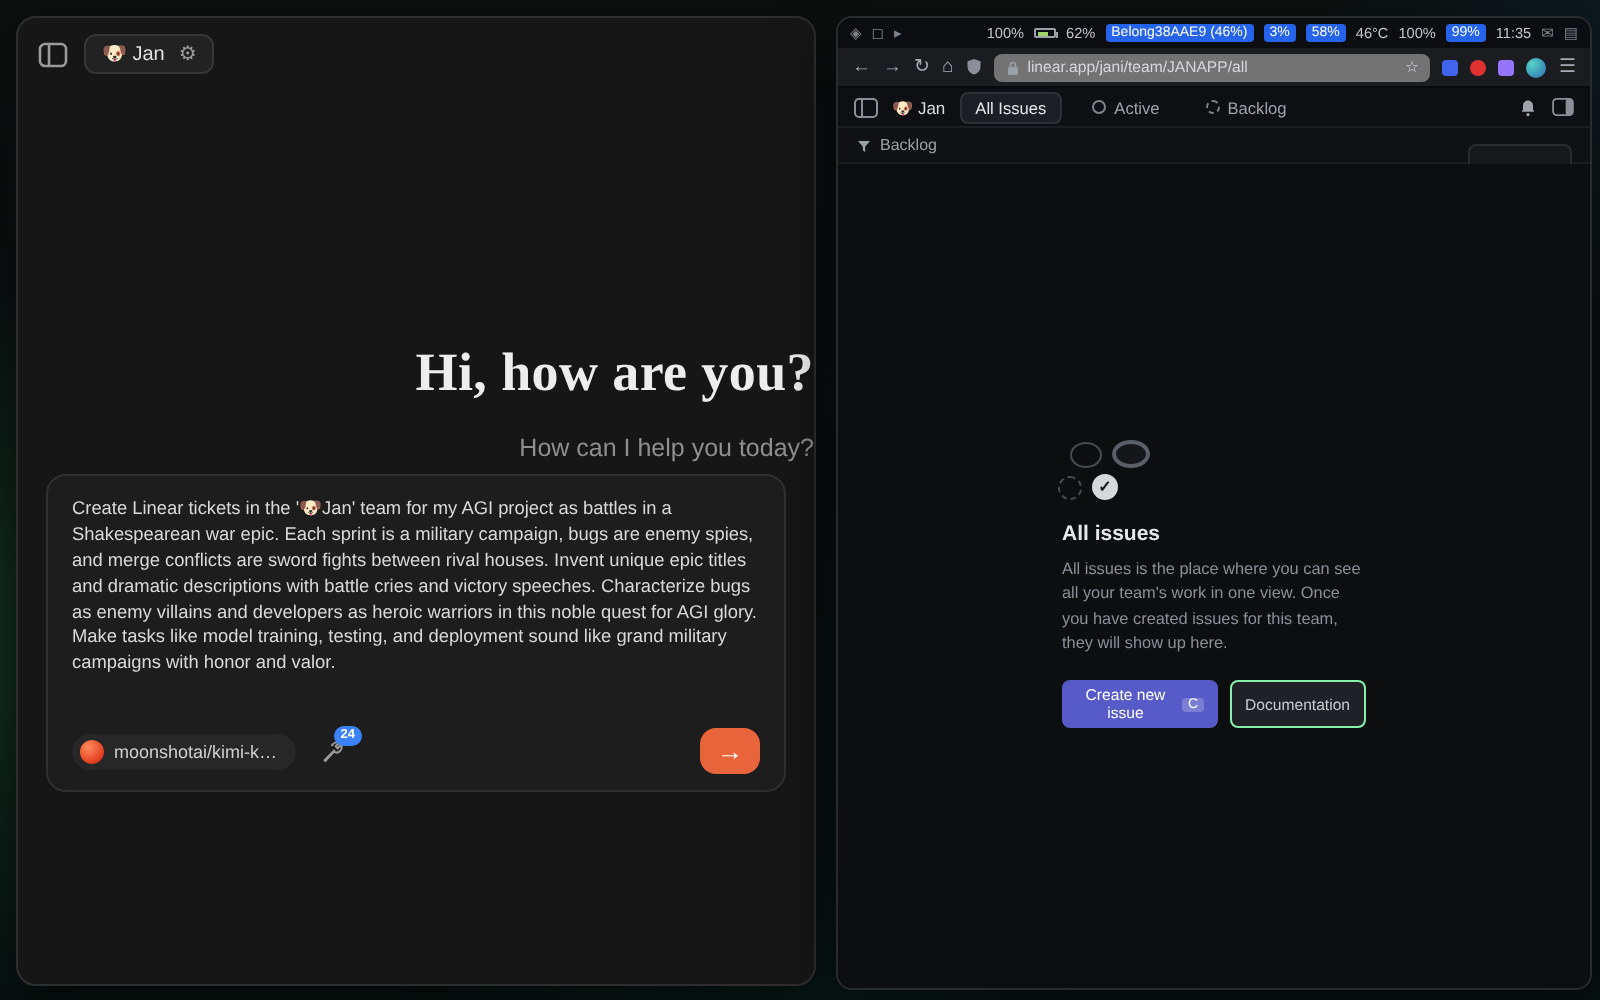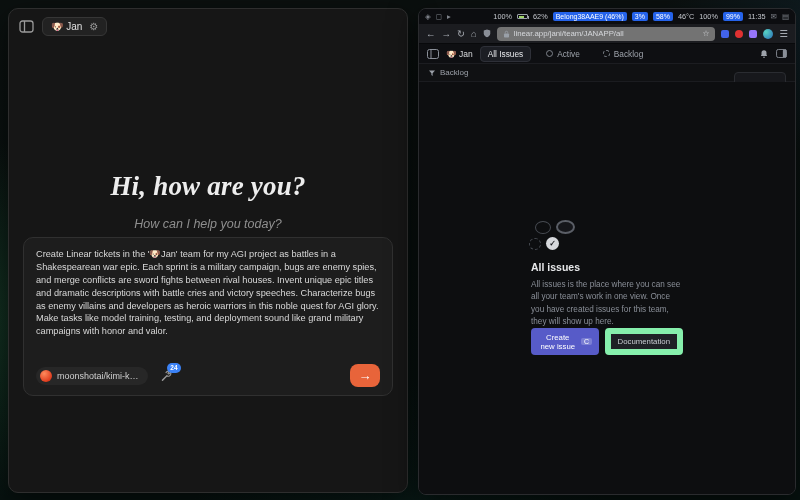--- a/index.html
+++ b/index.html
@@ -22,21 +22,21 @@
     background:#161616; border:1px solid #2e2e2e; border-radius:10px;
   }
   .jan-topbar { display:flex; align-items:center; gap:8px; padding:8px 10px; }
   .icon-btn { display:inline-flex; align-items:center; justify-content:center; cursor:pointer; color:#9a9a9a; }
   .team-pill {
     display:inline-flex; align-items:center; gap:7px;
     background:#222; border:1px solid #363636; border-radius:6px;
     padding:3px 8px; font-size:10px; color:#e0e0e0; cursor:pointer;
   }
   .team-pill .gear { color:#9a9a9a; font-size:10px; }
-  .greeting { position:absolute; left:0; right:0; top:162px; text-align:center;font-style:italic; }
+  .greeting { position:absolute; left:0; right:0; top:162px; text-align:right; }
   .greeting h1 { font-family:"Liberation Serif", serif; font-weight:600; font-size:27px; color:#ededed; letter-spacing:.2px; }
   .greeting p { margin-top:15px; font-size:12.5px; color:#8f8f8f; }
   .composer {
     position:absolute; left:14px; right:14px; top:228px;
     background:#1d1d1d; border:1px solid #303030; border-radius:10px;
     padding:10px 12px 8px;
   }
   .prompt { font-size:9.2px; line-height:1.4; color:#d9d9d9; }
   .composer-row { display:flex; align-items:center; gap:12px; margin-top:26px; }
   .model-chip {
@@ -114,25 +114,25 @@
   .cluster .row { display:flex; align-items:center; gap:5px; }
   .cluster .row2 { margin-left:-6px; }
   .c { border-radius:50%; }
   .c1 { width:16px; height:13px; border:1.5px solid #474b52; }
   .c2 { width:19px; height:14px; border:2px solid #5a5e66; background:#15161a; }
   .c3 { width:12px; height:12px; border:1.5px dashed #474b52; }
   .c4 { width:13px; height:13px; background:#d6d8dc; color:#15161a; font-size:8px; font-weight:bold;
         display:flex; align-items:center; justify-content:center; }
   .empty h2 { margin-top:11px; font-size:10.5px; font-weight:bold; color:#e7e8ea; }
   .empty .desc { margin-top:6px; font-size:8.2px; line-height:1.5; color:#8a8f98; }
-  .empty .btns { margin-top:0; display:flex; gap:6px; }
+  .empty .btns { margin-top:12px; display:flex; gap:6px; }
   .btn-primary { display:inline-flex; align-items:center; gap:4px; border:none; cursor:pointer;
     background:#575bc8; color:#fff; font-size:7.8px; padding:3px 7px; border-radius:4px; }
   .btn-primary .kbd { background:rgba(255,255,255,.22); border-radius:2px; padding:0 2.5px; font-size:7px; }
-  .btn-secondary { border:6px solid #86efac; cursor:pointer; background:#1f2126; color:#c8ccd2;
+  .btn-secondary { border:1px solid #86efac; cursor:pointer; background:#1f2126; color:#c8ccd2;
     font-size:7.8px; padding:3px 7px; border-radius:4px; }
   svg { display:block; }
 </style>
 </head>
 <body>
 
 <div class="win jan-window">
   <div class="jan-topbar">
     <span class="icon-btn">
       <svg width="15" height="13" viewBox="0 0 15 13">

